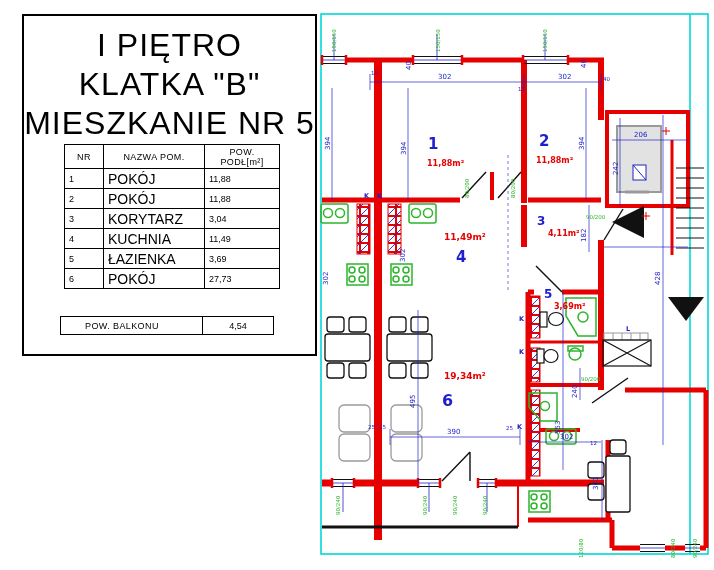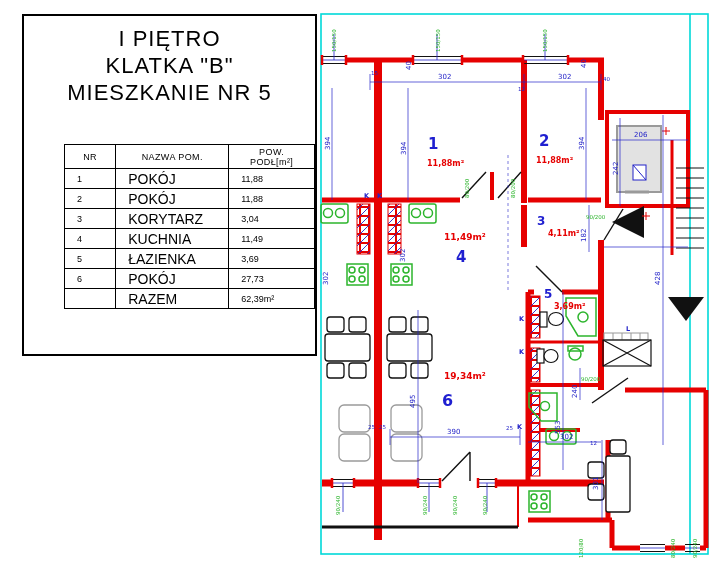--- a/index.html
+++ b/index.html
@@ -1,22 +1,22 @@
 <!DOCTYPE html>
 <html><head>
 <meta charset="utf-8">
 <style>
   html,body{margin:0;padding:0;background:#fff;}
   #stage{position:relative;width:714px;height:570px;background:#ffffff;overflow:hidden;
          font-family:"Liberation Sans",sans-serif;}
   
   .panel{position:absolute;left:22px;top:14px;width:291px;height:338px;border:2px solid #000;background:#fff;}
-  .title{margin-top:10px;text-align:center;font-size:22px;line-height:1.22;letter-spacing:1px;color:#000;}
+  .title{margin-top:10px;text-align:center;font-size:32px;line-height:1.22;letter-spacing:1px;color:#000;}
   table.areas{position:absolute;left:40px;top:128px;border-collapse:collapse;font-size:9px;color:#000;}
-  table.areas th,table.areas td{border:1px solid #000;padding:0 12px;height:19px;font-weight:normal;}
+  table.areas th,table.areas td{border:1px solid #000;padding:0 4px;height:19px;font-weight:normal;}
   table.areas thead th{height:23px;text-align:center;letter-spacing:.4px;}
   td.c-nr{width:30px;text-align:left;padding-left:7px;}
   td.c-name{width:92px;text-align:left;font-size:14px;}
   td.c-area{width:66px;text-align:left;}
   .balcony{position:absolute;left:36px;top:300px;width:212px;height:17px;border:1px solid #000;
            display:flex;font-size:9px;align-items:center;}
   .balcony .b-label{width:142px;border-right:1px solid #000;height:100%;display:flex;align-items:center;padding-left:24px;box-sizing:border-box;letter-spacing:.4px;}
   .balcony .b-value{flex:1;text-align:center;}
   
   svg{position:absolute;left:318px;top:6px;}
@@ -71,27 +71,26 @@
         <tr>
             <td class="c-nr">5</td>
             <td class="c-name">ŁAZIENKA</td>
             <td class="c-area">3,69</td>
           </tr>
         <tr>
             <td class="c-nr">6</td>
             <td class="c-name">POKÓJ</td>
             <td class="c-area">27,73</td>
           </tr>
-        <tr>
-            <td class="c-nr"></td>
-            <td class="c-name">RAZEM</td>
-            <td class="c-area">62,39m²</td>
-          </tr>
       </tbody>
     </table>
+    <div class="balcony">
+      <span class="b-label">POW. BALKONU</span>
+      <span class="b-value">4,54</span>
+    </div>
   </div>
 
   <svg width="396" height="564" viewBox="318 6 396 564">
     <defs>
       <pattern id="shaft" width="9" height="9" patternUnits="userSpaceOnUse">
         <rect width="9" height="9" fill="#fff"></rect>
         <rect x="0.5" y="0.5" width="8" height="8" fill="none" stroke="#e60000" stroke-width="1"></rect>
         <line x1="0" y1="9" x2="9" y2="0" stroke="#2323c8" stroke-width="0.9"></line>
       </pattern>
     </defs>

